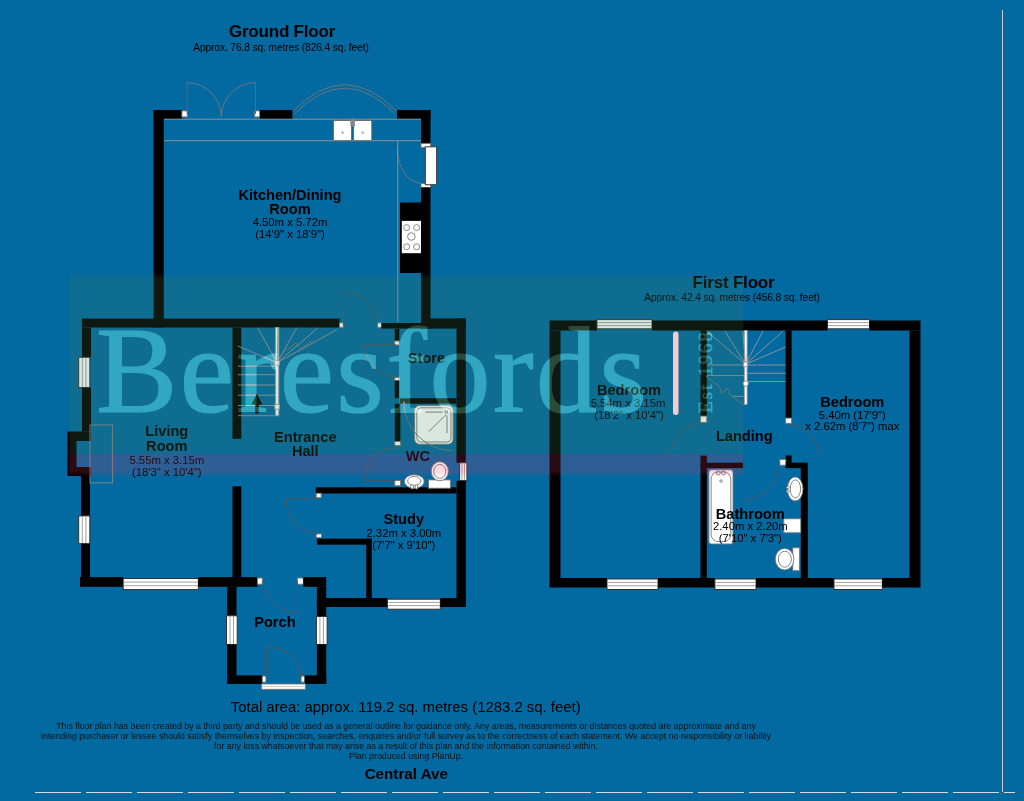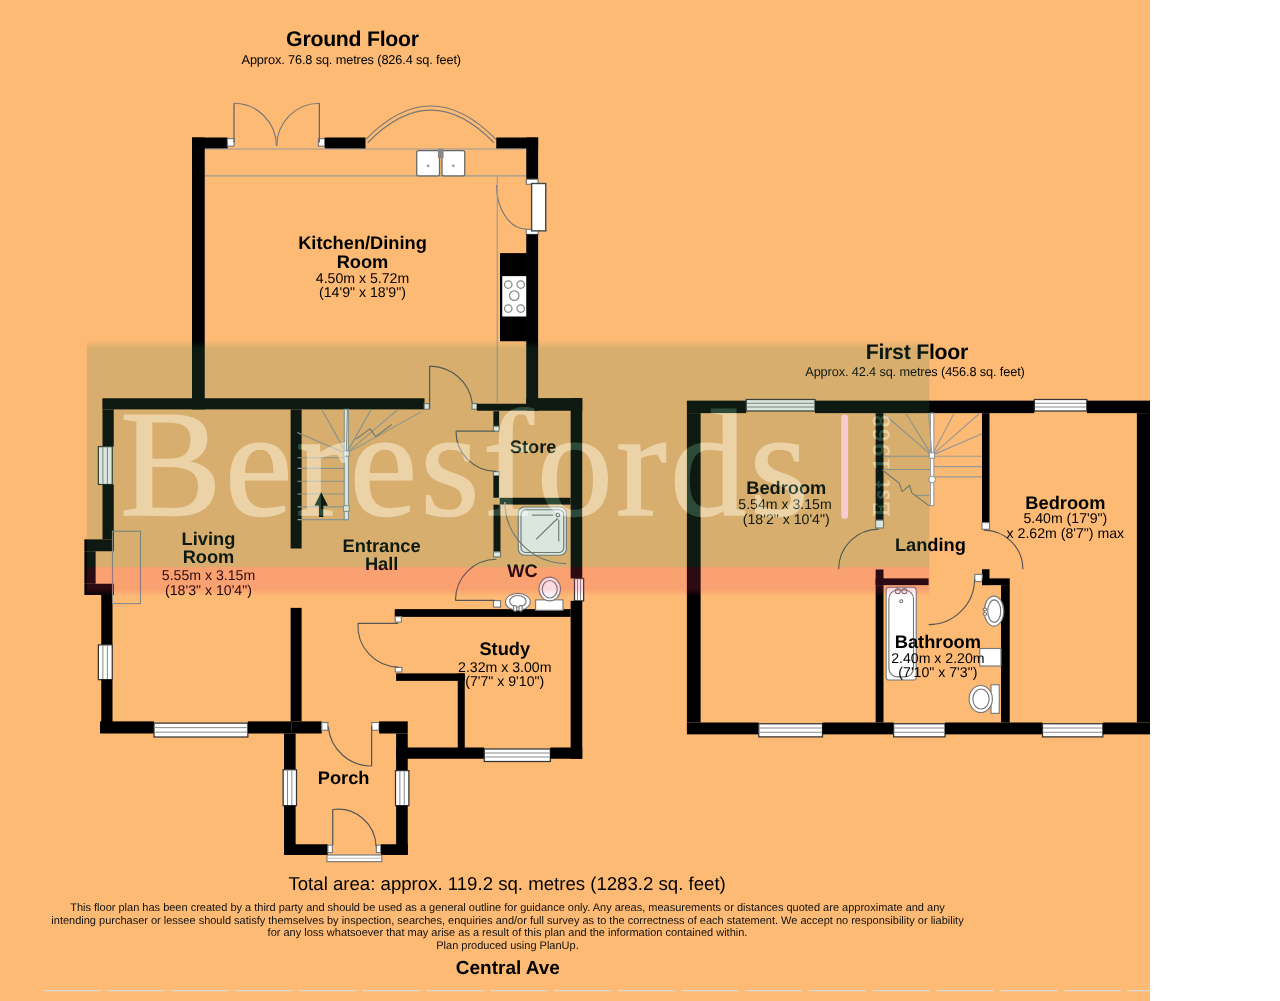--- a/index.html
+++ b/index.html
@@ -1,16 +1,16 @@
 <!DOCTYPE html>
 <html><head>
 <meta charset="utf-8">
 <style>
   html,body{margin:0;padding:0;background:#fff;}
-  #page{position:relative;width:920px;height:801px;background:#fdba74;overflow:hidden;
+  #page{position:relative;width:1024px;height:801px;background:#0369a1;overflow:hidden;
         font-family:"Liberation Sans",sans-serif;}
   svg{position:absolute;left:0;top:0;}
   text{font-family:"Liberation Sans",sans-serif;}
   .rl{font-weight:bold;font-size:14.6px;fill:#000;text-anchor:middle;}
   .dm{font-size:11.3px;fill:#000;text-anchor:middle;}
   .ttl{font-weight:bold;font-size:17px;letter-spacing:-0.2px;fill:#000;text-anchor:middle;}
   .sub{font-size:10.2px;letter-spacing:-0.1px;fill:#000;text-anchor:middle;}
   .wm{font-family:"Liberation Serif",serif;}
 </style>
 </head>

